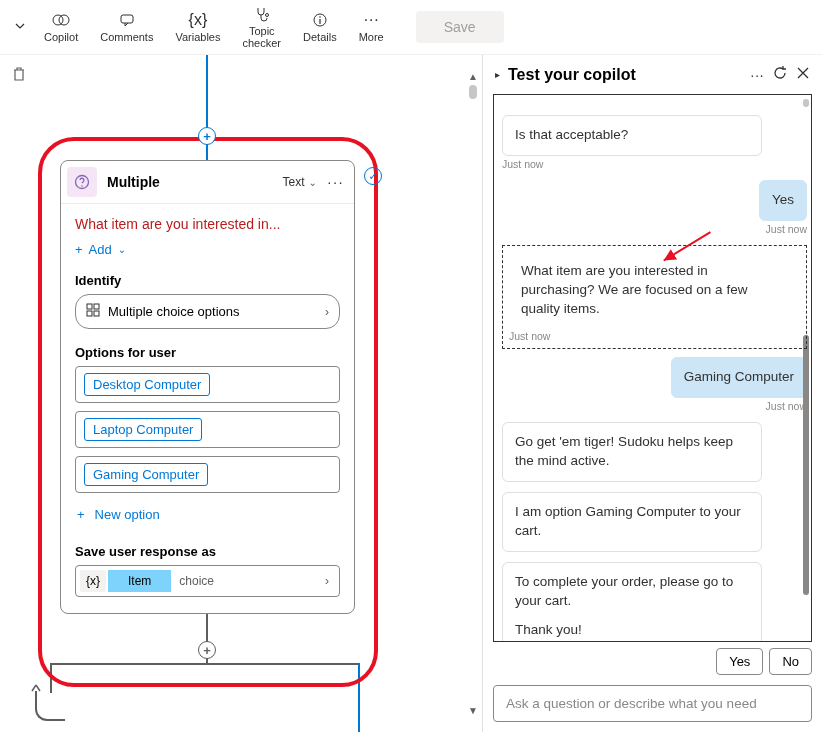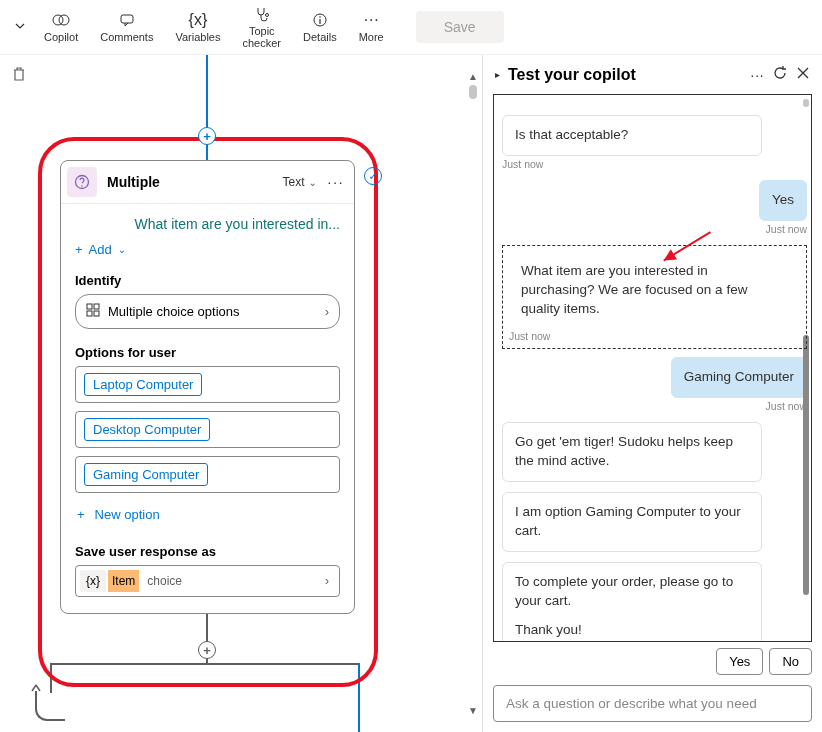--- a/index.html
+++ b/index.html
@@ -31,34 +31,34 @@
 .check-badge { position: absolute; right: -28px; top: 6px; width: 18px; height: 18px; border: 1.5px solid #0078d4; border-radius: 50%; color: #0078d4; display: flex; align-items: center; justify-content: center; font-size: 11px; }
 
 .card-header { display: flex; align-items: center; padding: 6px 10px 6px 6px; border-bottom: 1px solid #edebe9; }
 .card-header .q-icon { width: 30px; height: 30px; background: #f5e6f5; border-radius: 4px; display: flex; align-items: center; justify-content: center; color: #8764b8; font-size: 15px; }
 .card-header .title { margin-left: 10px; font-weight: 600; font-size: 14px; flex: 1; }
 .card-header .tlabel { font-size: 12px; color: #323130; margin-right: 4px; }
 .card-header .chev { font-size: 10px; color: #605e5c; margin-right: 10px; }
 .card-header .dots { font-size: 14px; color: #323130; letter-spacing: 1px; }
 
 .card-body { padding: 12px 14px 16px; }
-.prompt-text { font-size: 14px; color: #0f766e; margin-bottom: 10px; text-align: right; }
+.prompt-text { font-size: 14px; color: #b91c1c; margin-bottom: 10px; }
 .add-link { color: #0078d4; font-size: 13px; display: flex; align-items: center; gap: 6px; margin-bottom: 16px; cursor: pointer; }
 .section-label { font-weight: 600; font-size: 13px; margin-bottom: 6px; }
 .identify-box { border: 1px solid #8a8886; border-radius: 14px; padding: 8px 10px; display: flex; align-items: center; font-size: 13px; margin-bottom: 16px; cursor: pointer; }
 .identify-box .grid-ico { margin-right: 8px; color: #323130; }
 .identify-box .chev-r { margin-left: auto; font-size: 12px; color: #605e5c; }
 
 .option-chip { border: 1px solid #8a8886; border-radius: 4px; padding: 6px 8px; margin-bottom: 8px; }
 .option-chip .inner { display: inline-block; border: 1px solid #0078d4; padding: 3px 8px; font-size: 13px; color: #0078d4; border-radius: 3px; }
 .new-option { color: #0078d4; font-size: 13px; display: flex; align-items: center; gap: 10px; padding: 6px 2px; margin-bottom: 16px; cursor: pointer; }
 
 .save-var-box { border: 1px solid #8a8886; border-radius: 4px; display: flex; align-items: center; padding: 4px; cursor: pointer; }
 .save-var-box .vx { background: #f3f2f1; padding: 4px 6px; font-size: 12px; border-radius: 2px; }
-.save-var-box .vname { background: #fdba74; padding: 4px 4px; font-size: 12px; margin-left: 2px; }
+.save-var-box .vname { background: #7dd3fc; padding: 4px 20px; font-size: 12px; margin-left: 2px; }
 .save-var-box .vtype { padding: 4px 8px; font-size: 12px; color: #605e5c; }
 .save-var-box .chev-r { margin-left: auto; font-size: 12px; color: #605e5c; padding-right: 6px; }
 
 
 .test-header { display: flex; align-items: center; padding: 10px 12px; gap: 8px; }
 .test-header .caret { font-size: 10px; color: #323130; }
 .test-header .title { font-weight: 600; font-size: 16px; flex: 1; }
 .test-header .ico { color: #323130; cursor: pointer; font-size: 14px; }
 
 .chat-area { flex: 1; border: 1px solid #323130; margin: 0 10px; position: relative; padding: 20px 4px 4px 8px; overflow: hidden; }
@@ -176,22 +176,22 @@
                 <rect x="1" y="1" width="5" height="5" stroke="#323130" fill="none"></rect>
                 <rect x="8" y="1" width="5" height="5" stroke="#323130" fill="none"></rect>
                 <rect x="1" y="8" width="5" height="5" stroke="#323130" fill="none"></rect>
                 <rect x="8" y="8" width="5" height="5" stroke="#323130" fill="none"></rect>
               </svg>
           </span>
           <span>Multiple choice options</span>
           <span class="chev-r">›</span>
         </div>
         <div class="section-label">Options for user</div>
+        <div class="option-chip"><span class="inner">Desktop Computer</span></div>
         <div class="option-chip"><span class="inner">Laptop Computer</span></div>
-        <div class="option-chip"><span class="inner">Desktop Computer</span></div>
         <div class="option-chip"><span class="inner">Gaming Computer</span></div>
         <div class="new-option">
           <span>+</span>
           <span>New option</span>
         </div>
         <div class="section-label">Save user response as</div>
         <div class="save-var-box">
           <span class="vx">{x}</span>
           <span class="vname">Item</span>
           <span class="vtype">choice</span>

